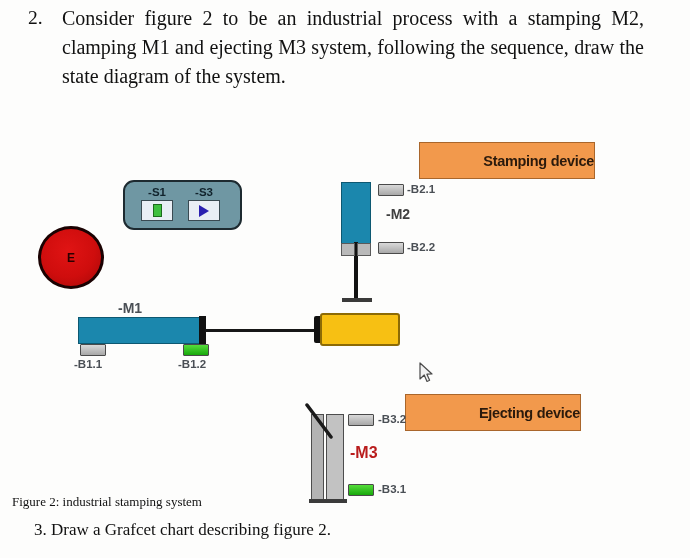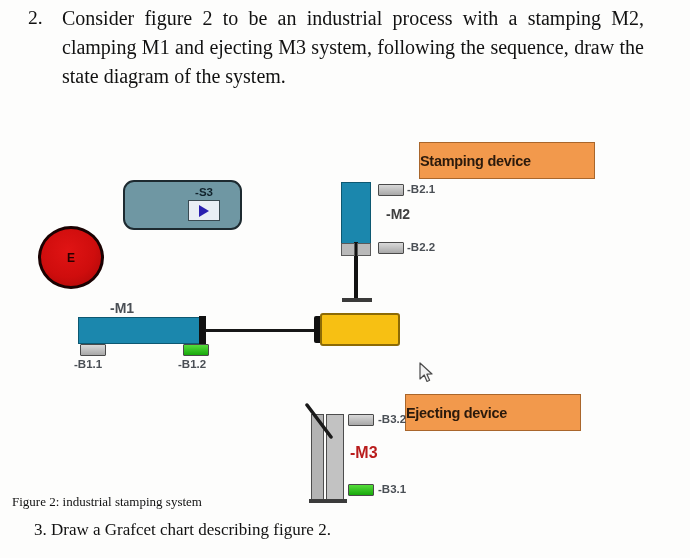--- a/index.html
+++ b/index.html
@@ -71,21 +71,21 @@
     position: absolute;
     background: #f2994c;
     border: 1px solid #a9662b;
     color: #2b1a0c;
     font-family: "Liberation Sans", sans-serif;
     font-weight: bold;
     font-size: 14.5px;
     letter-spacing: -0.3px;
     display: flex;
     align-items: center;
-    justify-content: flex-start;
+    justify-content: flex-end;
     box-sizing: border-box;
   }
   #callout-stamping { left: 419px; top: 22px;  width: 176px; height: 37px; }
   #callout-ejecting { left: 405px; top: 274px; width: 176px; height: 37px; }
   #callout-clamping { left: 70px;  top: 300px; width: 172px; height: 37px; }
 
   
   #estop {
     position: absolute;
     left: 38px;
@@ -157,21 +157,21 @@
     width: 0;
     height: 0;
     border-left: 10px solid #2a1fb0;
     border-top: 6.5px solid transparent;
     border-bottom: 6.5px solid transparent;
   }
 
   
   #m1-label {
     position: absolute;
-    left: 110px;
+    left: 118px;
     top: 180px;
     color: #4a4f55;
     font-family: "Liberation Sans", sans-serif;
     font-weight: bold;
     font-size: 14px;
   }
   #m1-body {
     position: absolute;
     left: 78px;
     top: 197px;
@@ -379,20 +379,26 @@
     </div>
     <div class="callout" id="callout-ejecting">
       <span>Ejecting device</span>
     </div>
 
     <div id="estop">
       <span class="estop-label">E</span>
     </div>
 
     <div id="control-panel">
+      <div class="panel-btn-group" id="btn-group-s1">
+        <span class="panel-btn-label">-S1</span>
+        <div class="panel-btn">
+          <span class="icon-stop-bar"></span>
+        </div>
+      </div>
       <div class="panel-btn-group" id="btn-group-s3">
         <span class="panel-btn-label">-S3</span>
         <div class="panel-btn">
           <span class="icon-play-tri"></span>
         </div>
       </div>
     </div>
 
     <span id="m1-label">-M1</span>
     <div id="m1-body"></div>

